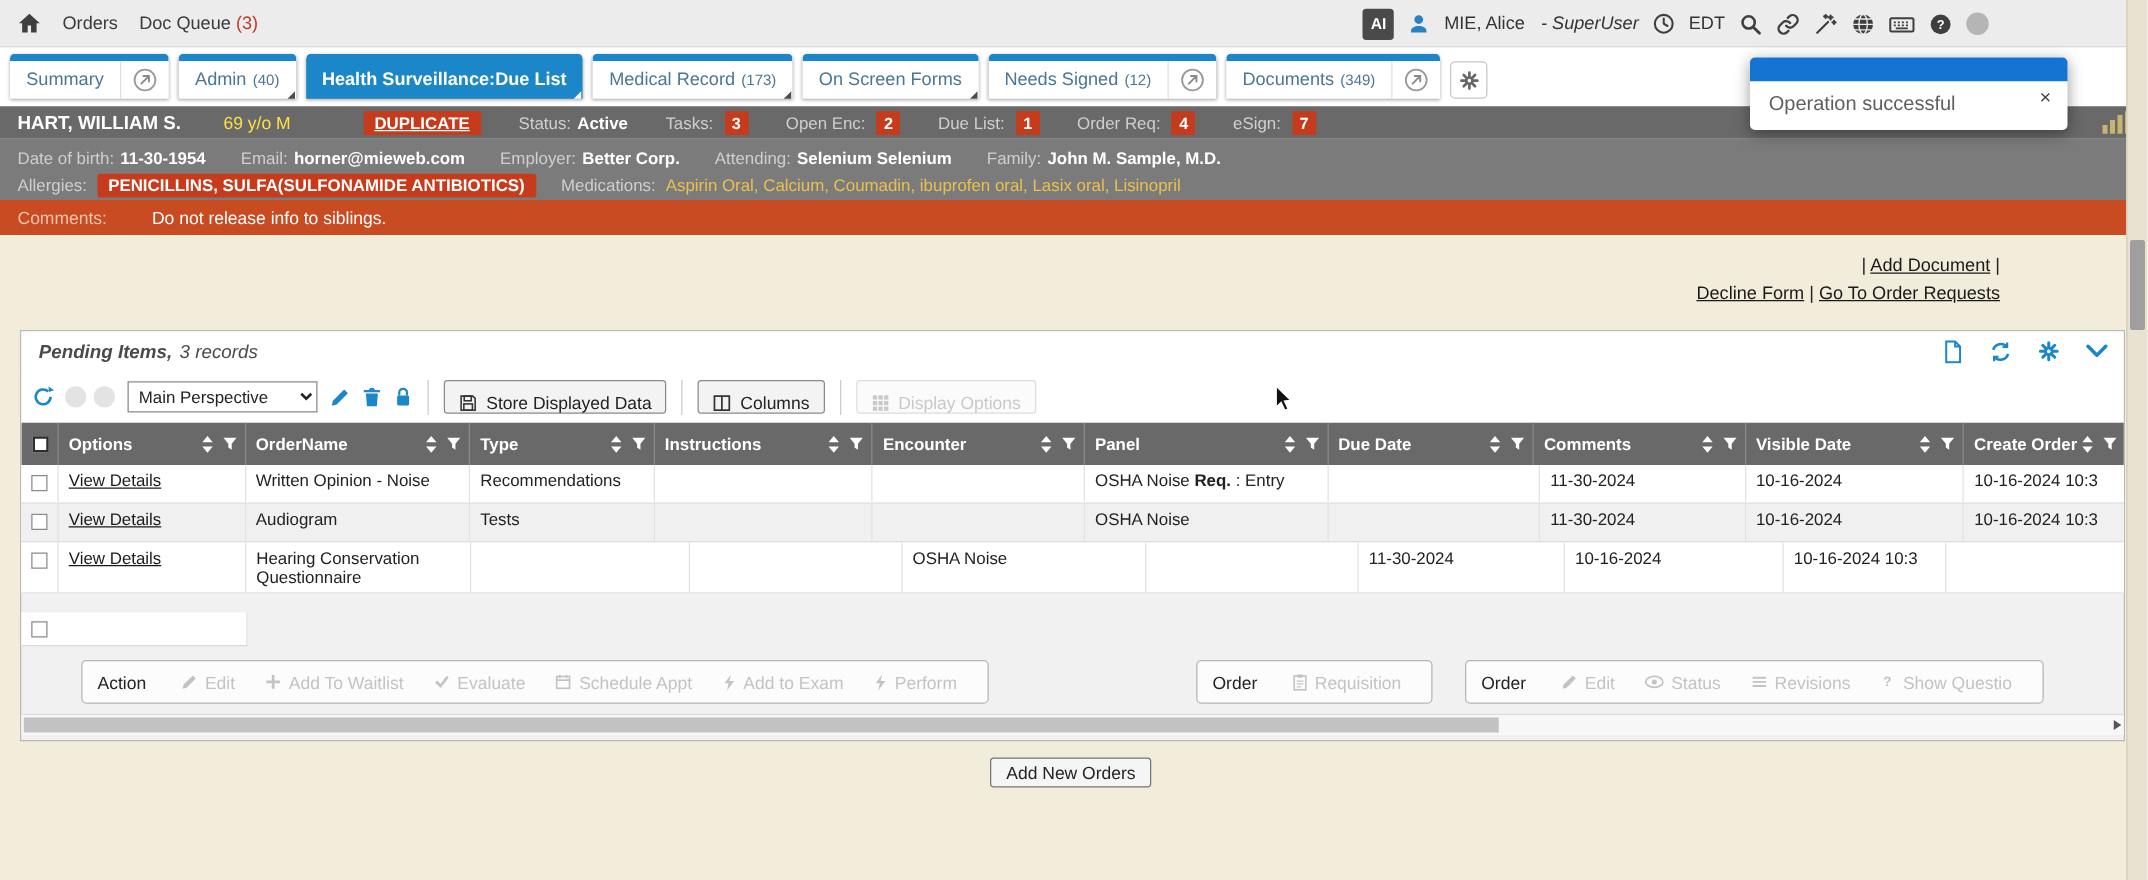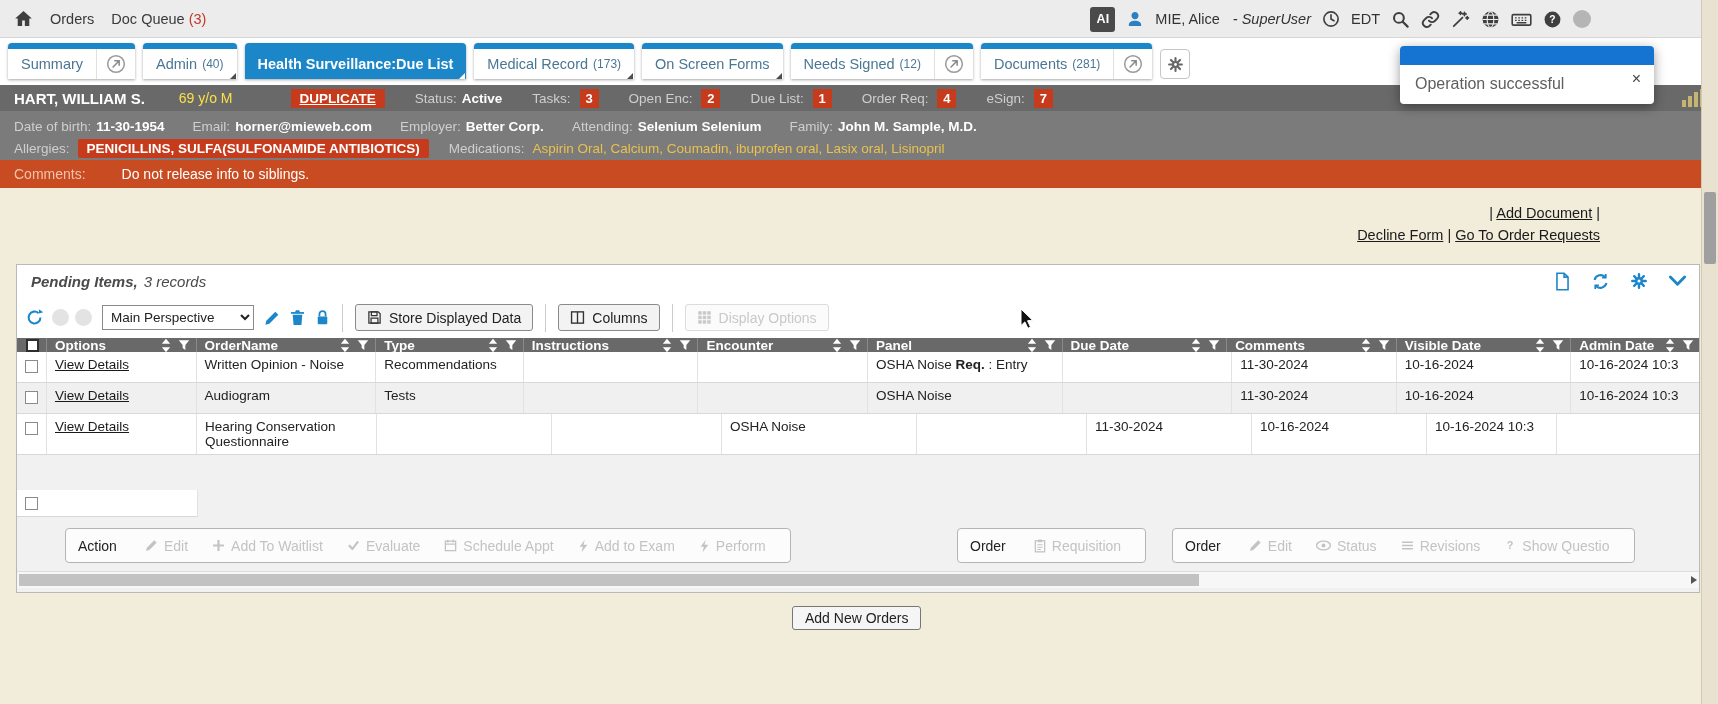--- a/index.html
+++ b/index.html
@@ -66,26 +66,26 @@
   .panel-title { font-weight:bold; font-size:15px; color:#4a4a4a; }
   .panel-records { font-size:15px; color:#4a4a4a; margin-left:6px; }
   .panel-head-icons { margin-left:auto; display:flex; align-items:center; gap:20px; }
   .panel-head-icons .ico { color:#1b87c9; cursor:pointer; }
 
   .toolbar { position:absolute; left:0; top:32px; width:100%; height:41px; background:#fff; display:flex; align-items:center; padding-left:8px; }
   .tool-ico { color:#1b87c9; cursor:pointer; }
   .dis-circle { width:17px; height:17px; border-radius:50%; background:#e3e3e3; }
   .persp-select { width:152px; height:25px; border:1px solid #8a8a8a; background:#fff; font-size:13.5px; font-family:"Liberation Sans",sans-serif; color:#222; margin:0 10px 0 10px; padding:2px 4px; }
   .tdivider { width:1px; height:28px; background:#ccc; margin:0 12px; }
-  .tool-btn { display:flex; align-items:center; gap:7px; height:27px; padding:0 11px; background:#f3f3f3; border:1px solid #8a8a8a; border-radius:3px; font-size:14px; color:#222; cursor:pointer; white-space:nowrap; }
+  .tool-btn { display:flex; align-items:flex-end; gap:7px; height:27px; padding:0 11px; background:#f3f3f3; border:1px solid #8a8a8a; border-radius:3px; font-size:14px; color:#222; cursor:pointer; white-space:nowrap; }
   .tool-btn.disabled { color:#c9c9c9; border-color:#dcdcdc; background:#fbfbfb; cursor:default; }
 
   
   .tbl { position:absolute; left:0; top:73px; width:1684px; overflow:hidden; background:#fff; }
-  .thead { display:flex; background:#696969; height:14px; }
+  .thead { display:flex; background:#696969; height:34px; }
   .th { display:flex; align-items:center; padding:0 6px 0 8px; border-right:1px solid #8a8a8a; color:#fff; font-weight:bold; font-size:13.5px; overflow:hidden; white-space:nowrap; }
   .th .hicons { margin-left:auto; display:flex; align-items:center; gap:7px; flex:none; }
   .tr { display:flex; background:#fff; border-bottom:1px solid #d8d8d8; min-height:31px; }
   .tr.alt { background:#f0f0f0; }
   .td { padding:5px 8px; border-right:1px solid #e2e2e2; font-size:13.5px; color:#222; overflow:hidden; }
   .td.cbcell, .th.cbcell { display:flex; align-items:flex-start; justify-content:center; padding-top:8px; }
   .th.cbcell { align-items:center; padding-top:0; }
   .vd-link { color:#1a1a1a; text-decoration:underline; cursor:pointer; }
   .cb { width:13px; height:13px; border:1px solid #8a8a8a; background:#fff; cursor:pointer; }
   .cb.dark { border:2px solid #2e2e2e; }
@@ -222,21 +222,21 @@
       <div class="tab">
         <span class="tab-label">Needs Signed<span class="tab-count">(12)</span></span>
         <span class="tab-ext">
           <svg width="20" height="20" viewBox="0 0 24 24">
             <circle cx="12" cy="12" r="10" fill="none" stroke="#9a9a9a" stroke-width="1.8"></circle>
             <path d="M8.5 15.5l7-7M10.5 8.2h5.3v5.3" fill="none" stroke="#8a8a8a" stroke-width="1.8" stroke-linecap="round"></path>
           </svg>
         </span>
       </div>
       <div class="tab">
-        <span class="tab-label">Documents<span class="tab-count">(281)</span></span>
+        <span class="tab-label">Documents<span class="tab-count">(349)</span></span>
         <span class="tab-ext">
           <svg width="20" height="20" viewBox="0 0 24 24">
             <circle cx="12" cy="12" r="10" fill="none" stroke="#9a9a9a" stroke-width="1.8"></circle>
             <path d="M8.5 15.5l7-7M10.5 8.2h5.3v5.3" fill="none" stroke="#8a8a8a" stroke-width="1.8" stroke-linecap="round"></path>
           </svg>
         </span>
       </div>
     </div>
   <div class="gear-btn">
     <span>
@@ -569,21 +569,21 @@
               </svg>
             </span>
             <span>
               <svg width="12" height="12" viewBox="0 0 16 16">
                 <path d="M1 1.5h14L9.8 8v6.5l-3.6-2.4V8z" fill="#fff"></path>
               </svg>
             </span>
           </span>
         </div>
         <div class="th" style="width: 130px;">
-          <span>Admin Date</span>
+          <span>Create Order</span>
           <span class="hicons">
             <span>
               <svg width="10" height="15" viewBox="0 0 12 18">
                 <path d="M6 1l5 6H1zM6 17l5-6H1z" fill="#fff"></path>
               </svg>
             </span>
             <span>
               <svg width="12" height="12" viewBox="0 0 16 16">
                 <path d="M1 1.5h14L9.8 8v6.5l-3.6-2.4V8z" fill="#fff"></path>
               </svg>

